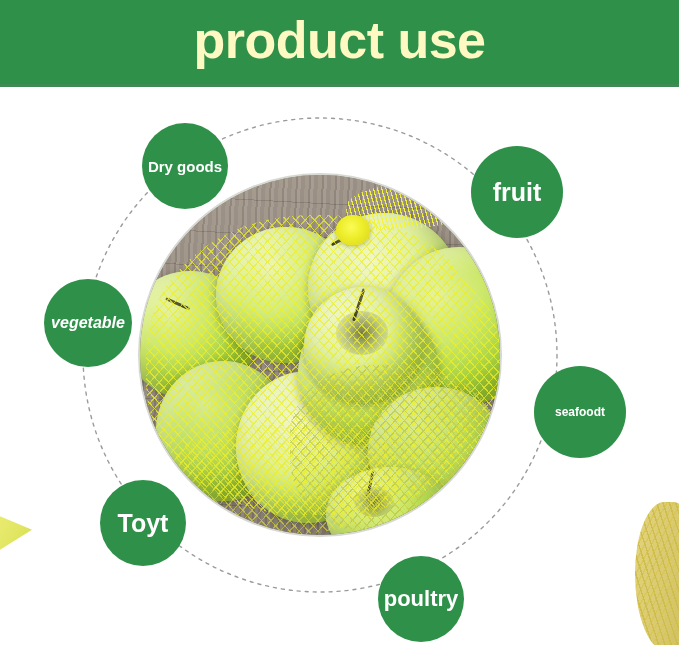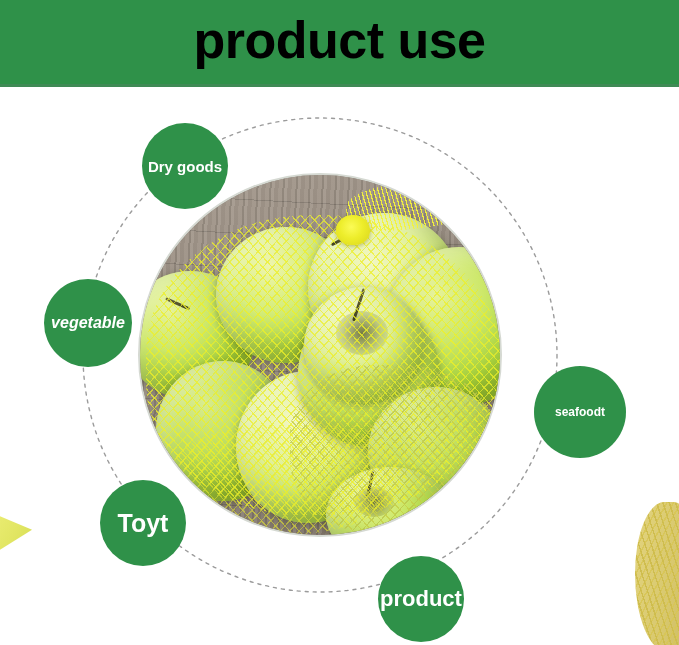--- a/index.html
+++ b/index.html
@@ -31,21 +31,21 @@
     justify-content: center;
   }
   #header-banner-underline {
     position: absolute;
     left: 0; top: 84px;
     width: 679px;
     height: 3px;
     background: #3f8a55;
   }
   #page-title {
-    color: #000000;
+    color: #fef9c3;
     font-size: 52px;
     font-weight: bold;
     letter-spacing: -0.5px;
     line-height: 1;
     font-family: "Liberation Sans", sans-serif;
     padding-bottom: 4px;
   }
 
   
   #diagram-stage {
@@ -229,34 +229,37 @@
       <div class="mesh mesh-dark" style="left:150px; top:190px; width:210px; height:170px; border-radius:40% 46% 50% 44%;"></div>
       <div class="mesh" style="left:30px; top:250px; width:230px; height:110px; border-radius:44% 40% 50% 50%; opacity:0.6;"></div>
       <div class="net-fray" style="left:206px; top:8px; width:126px; height:46px; transform: rotate(-6deg); border-radius:40%;"></div>
       <div class="net-knot"></div>
     </div>
 
     <div class="bubble" style="left:142px; top:36px; width:86px; height:86px;">
       <span class="bubble-label" style="font-size:15px;">Dry goods</span>
     </div>
 
+    <div class="bubble" style="left:471px; top:59px; width:92px; height:92px;">
+      <span class="bubble-label" style="font-size:25px;">fruit</span>
+    </div>
 
     <div class="bubble" style="left:44px; top:192px; width:88px; height:88px;">
       <span class="bubble-label" style="font-size:16px;font-style:italic;">vegetable</span>
     </div>
 
     <div class="bubble" style="left:534px; top:279px; width:92px; height:92px;">
       <span class="bubble-label" style="font-size:12px;">seafoodt</span>
     </div>
 
     <div class="bubble" style="left:100px; top:393px; width:86px; height:86px;">
       <span class="bubble-label" style="font-size:25px;">Toyt</span>
     </div>
 
     <div class="bubble" style="left:378px; top:469px; width:86px; height:86px;">
-      <span class="bubble-label" style="font-size:22px;">product</span>
+      <span class="bubble-label" style="font-size:22px;">poultry</span>
     </div>
 
     <div id="corner-mesh-right"></div>
     <div id="corner-mesh-left"></div>
 
   </div>
 </div>
 
 </body></html>

